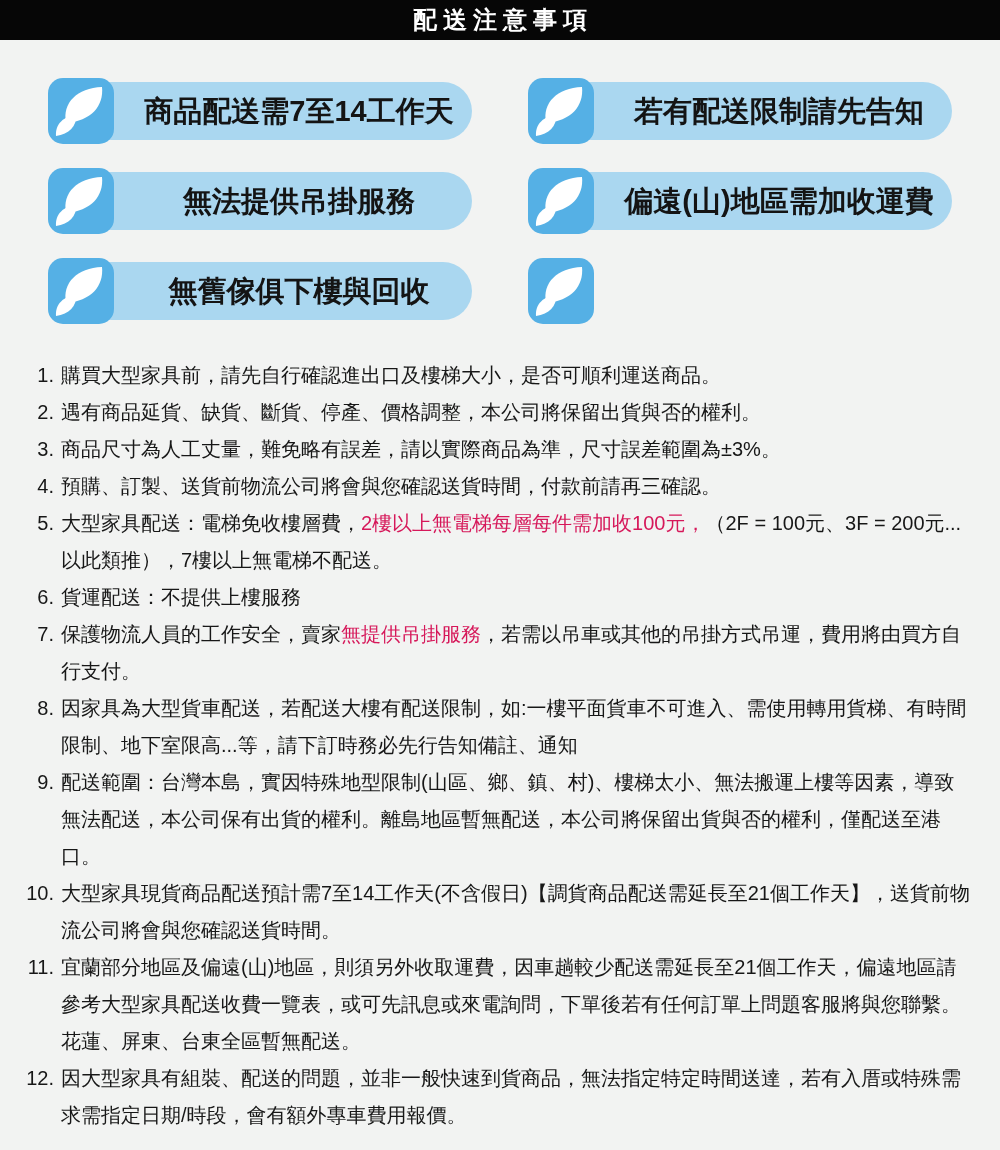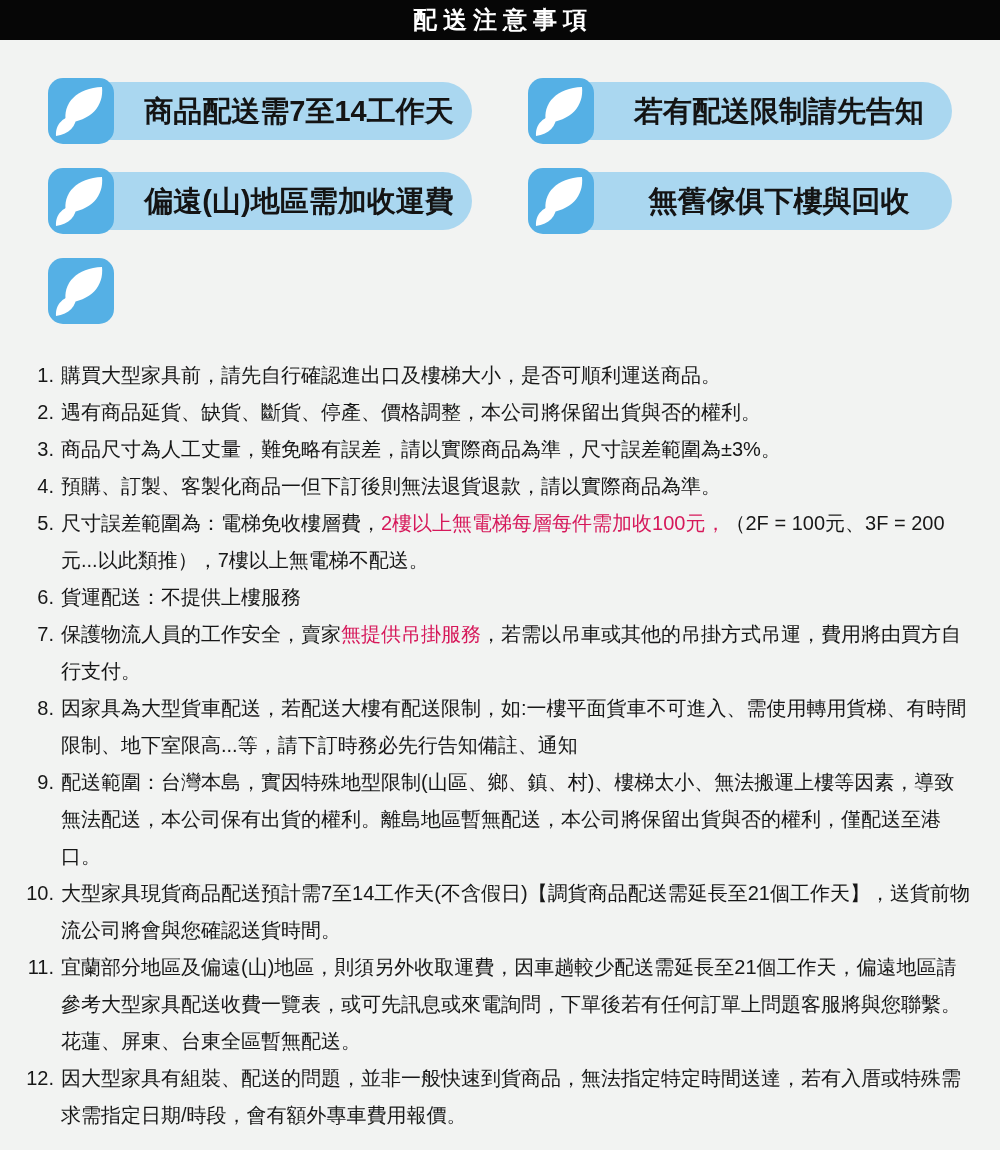--- a/index.html
+++ b/index.html
@@ -86,20 +86,30 @@
     <div class="badge-pill">
       <span class="badge-label">若有配送限制請先告知</span>
     </div>
     <svg class="badge-icon" viewBox="0 0 66 66" xmlns="http://www.w3.org/2000/svg">
       <rect x="0" y="0" width="66" height="66" rx="15" fill="var(--icon-blue)"></rect>
       <path d="M18 45 C14 25 29 10 54 9 C56 28 43 43 18 45 Z" fill="#ffffff"></path>
       <path d="M8 58 C7 46 16 38 28 37 C29 48 21 56 8 58 Z" fill="#ffffff"></path>
     </svg>
   </div>
 
+  <div class="badge">
+    <div class="badge-pill">
+      <span class="badge-label">無法提供吊掛服務</span>
+    </div>
+    <svg class="badge-icon" viewBox="0 0 66 66" xmlns="http://www.w3.org/2000/svg">
+      <rect x="0" y="0" width="66" height="66" rx="15" fill="var(--icon-blue)"></rect>
+      <path d="M18 45 C14 25 29 10 54 9 C56 28 43 43 18 45 Z" fill="#ffffff"></path>
+      <path d="M8 58 C7 46 16 38 28 37 C29 48 21 56 8 58 Z" fill="#ffffff"></path>
+    </svg>
+  </div>
 
   <div class="badge">
     <div class="badge-pill">
       <span class="badge-label">偏遠(山)地區需加收運費</span>
     </div>
     <svg class="badge-icon" viewBox="0 0 66 66" xmlns="http://www.w3.org/2000/svg">
       <rect x="0" y="0" width="66" height="66" rx="15" fill="var(--icon-blue)"></rect>
       <path d="M18 45 C14 25 29 10 54 9 C56 28 43 43 18 45 Z" fill="#ffffff"></path>
       <path d="M8 58 C7 46 16 38 28 37 C29 48 21 56 8 58 Z" fill="#ffffff"></path>
     </svg>
@@ -136,26 +146,26 @@
     <span class="notice-text"><span>遇有商品延貨、缺貨、斷貨、停產、價格調整，本公司將保留出貨與否的權利。</span></span>
   </div>
 
   <div class="notice-item">
     <span class="notice-num">3.</span>
     <span class="notice-text"><span>商品尺寸為人工丈量，難免略有誤差，請以實際商品為準，尺寸誤差範圍為±3%。</span></span>
   </div>
 
   <div class="notice-item">
     <span class="notice-num">4.</span>
-    <span class="notice-text"><span>預購、訂製、客製化商品一但下訂後則無法退貨退款，請以實際商品為準。</span></span>
+    <span class="notice-text"><span>預購、訂製、送貨前物流公司將會與您確認送貨時間，付款前請再三確認。</span></span>
   </div>
 
   <div class="notice-item">
     <span class="notice-num">5.</span>
-    <span class="notice-text"><span>尺寸誤差範圍為：電梯免收樓層費，</span><span class="hl">2樓以上無電梯每層每件需加收100元，</span><span>（2F = 100元、3F = 200元...以此類推），7樓以上無電梯不配送。</span></span>
+    <span class="notice-text"><span>大型家具配送：電梯免收樓層費，</span><span class="hl">2樓以上無電梯每層每件需加收100元，</span><span>（2F = 100元、3F = 200元...以此類推），7樓以上無電梯不配送。</span></span>
   </div>
 
   <div class="notice-item">
     <span class="notice-num">6.</span>
     <span class="notice-text"><span>貨運配送：不提供上樓服務</span></span>
   </div>
 
   <div class="notice-item">
     <span class="notice-num">7.</span>
     <span class="notice-text"><span>保護物流人員的工作安全，賣家</span><span class="hl">無提供吊掛服務</span><span>，若需以吊車或其他的吊掛方式吊運，費用將由買方自行支付。</span></span>

